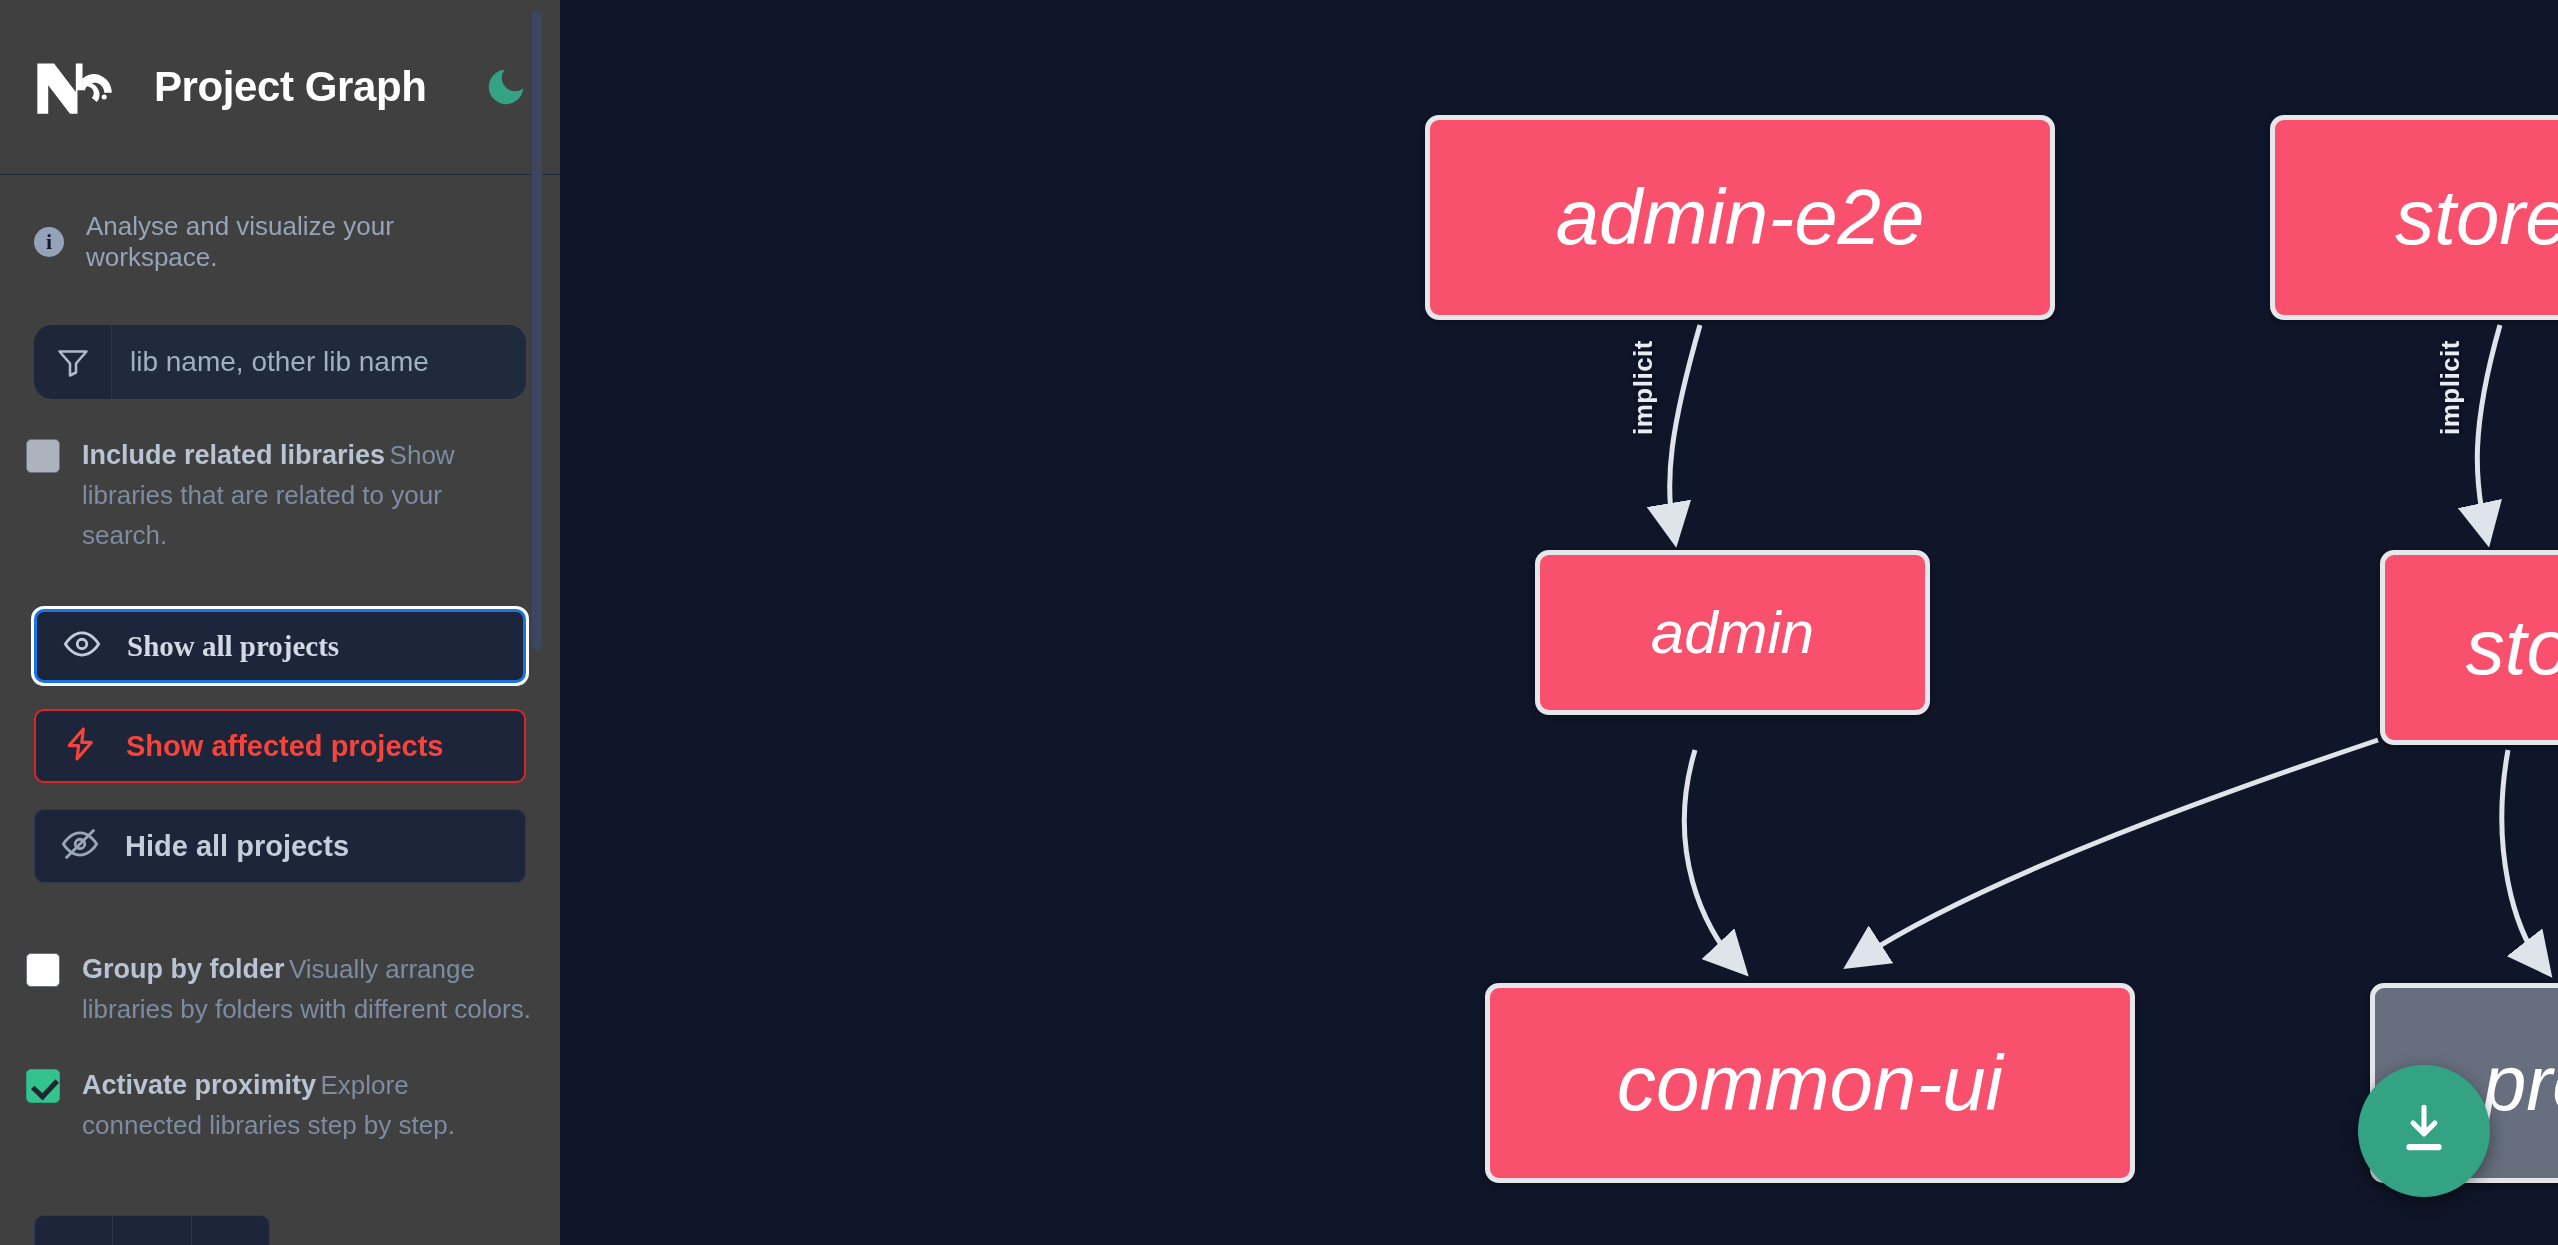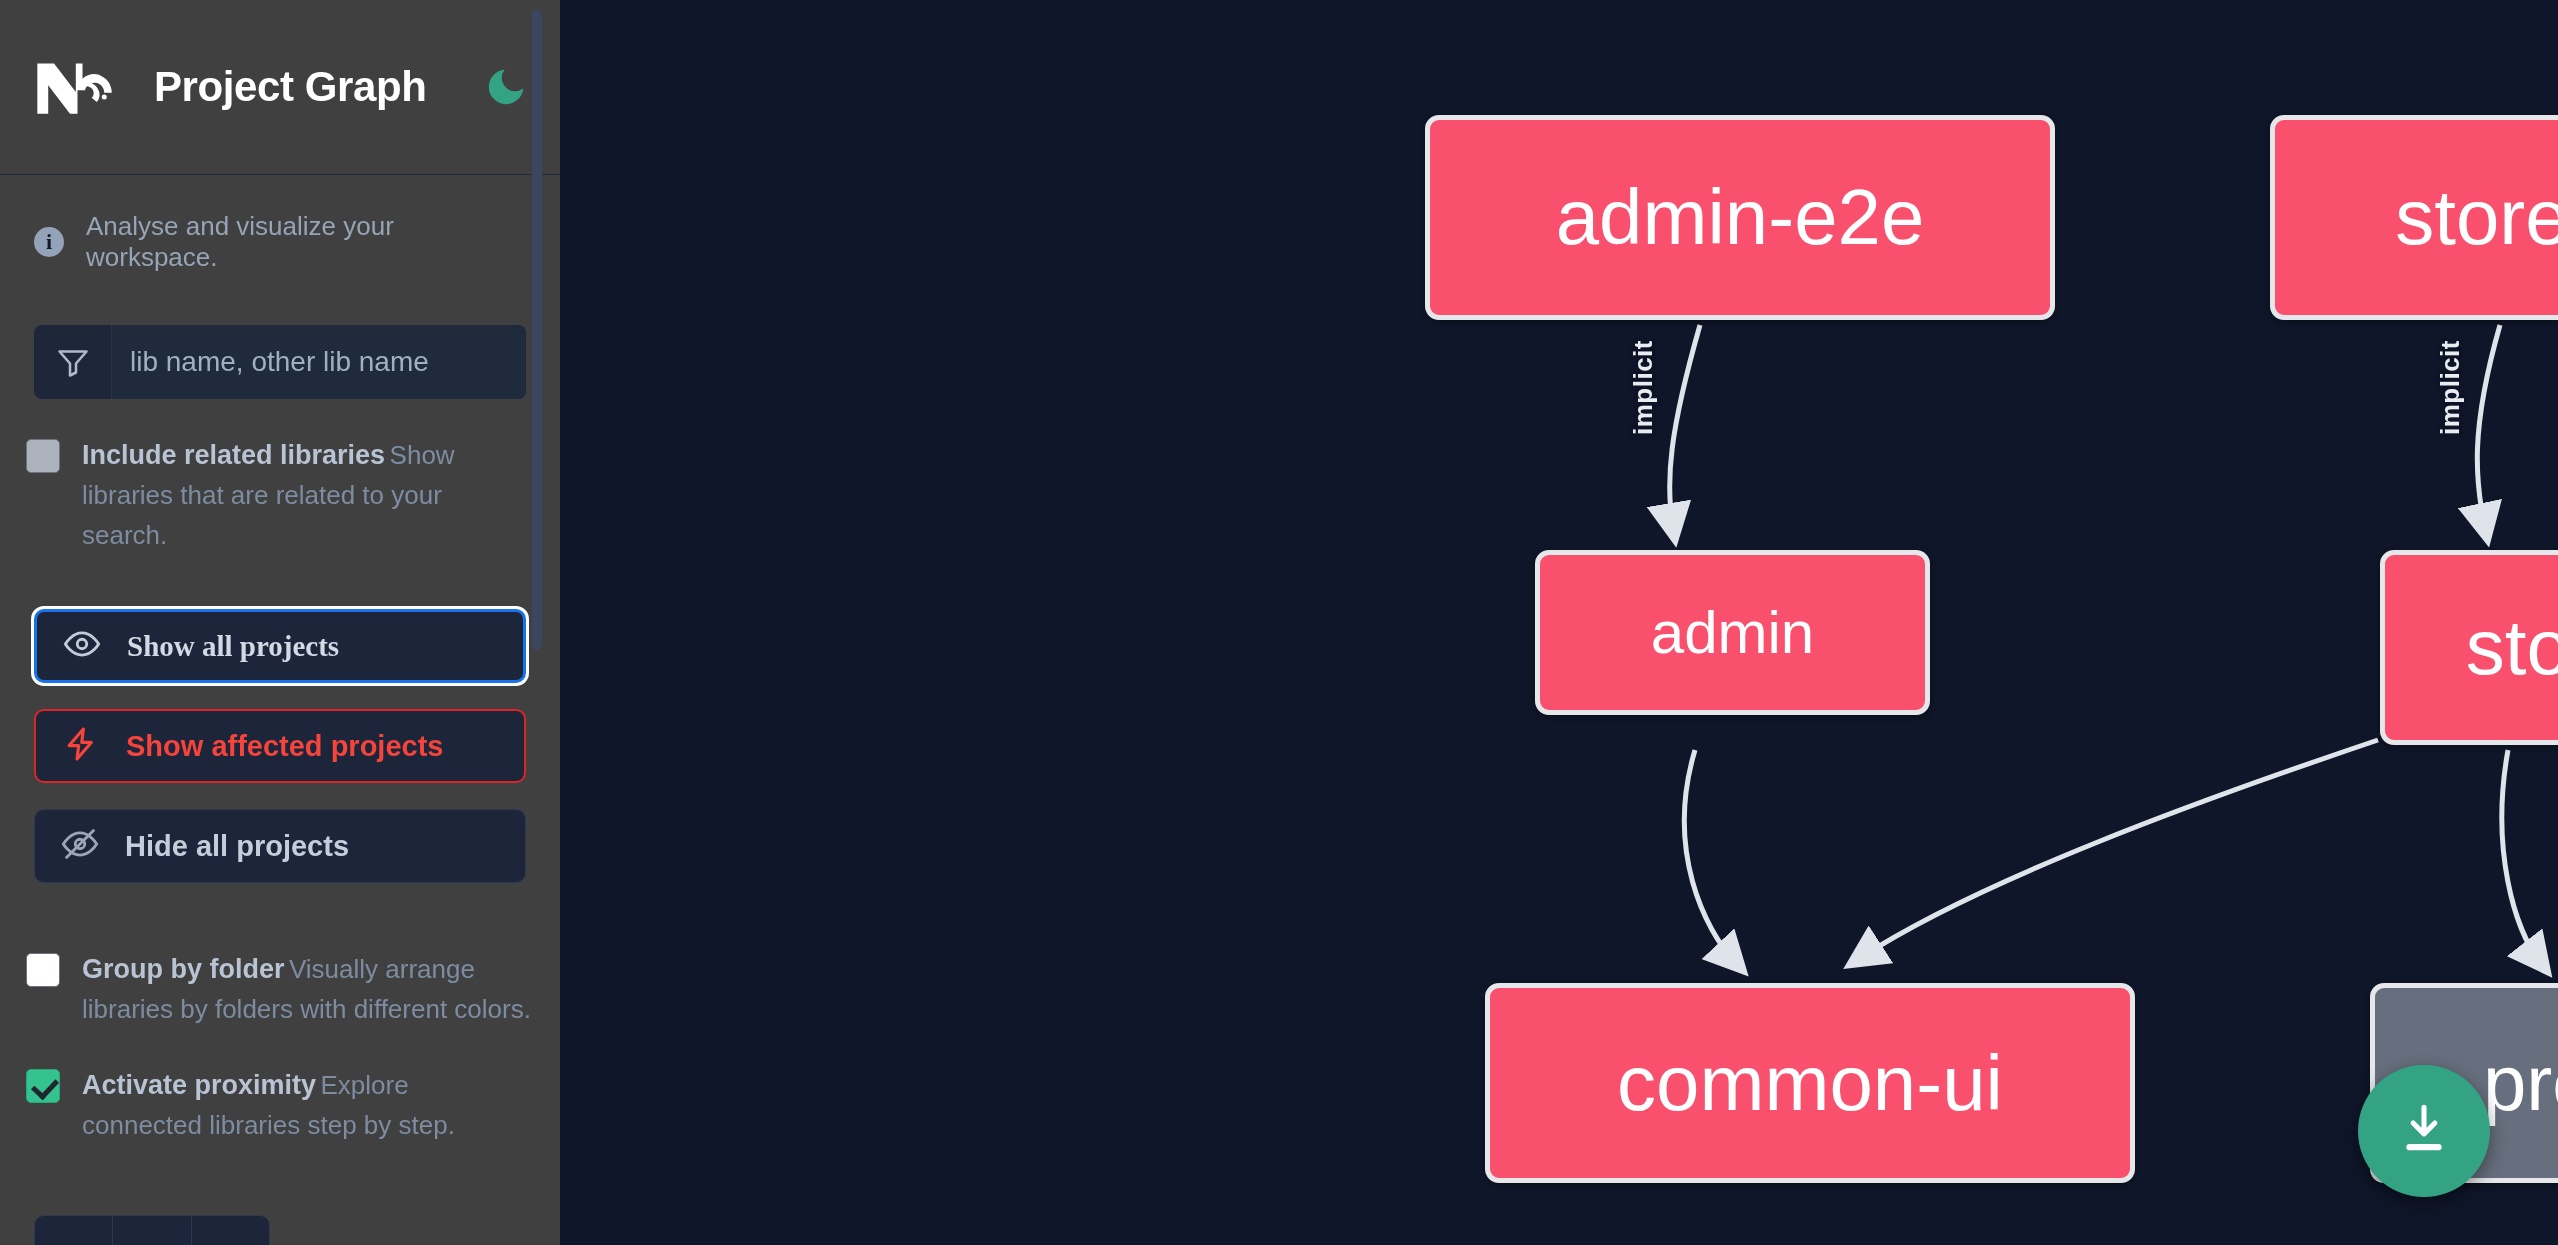--- a/index.html
+++ b/index.html
@@ -42,21 +42,21 @@
     background: #94a3b8; color: #131a2b;
     font-size: 22px; font-weight: 700; font-family: "Liberation Serif", serif;
     display: flex; align-items: center; justify-content: center;
     flex: 0 0 auto;
   }
   .subtitle-text { color: #97a3b6; font-size: 26px; }
 
   .search-wrap {
     margin: 52px 34px 0 34px;
     height: 74px; display: flex; align-items: stretch;
-    background: #1e2739; border-radius: 8px; overflow: hidden;
+    background: #1e2739; border-radius: 18px; overflow: hidden;
   }
   .search-icon-box {
     width: 78px; display: flex; align-items: center; justify-content: center;
     border-right: 1px solid #2b3549;
   }
   .search-input {
     flex: 1; border: none; outline: none; background: #1f2a3d;
     color: #cdd7e4; font-size: 28px; padding: 0 18px;
     font-family: "Liberation Sans", sans-serif;
   }
@@ -122,20 +122,21 @@
   }
   .node {
     position: absolute;
     border-radius: 14px;
     border: 5px solid #e5e7eb;
     display: flex; align-items: center; justify-content: center;
     color: #ffffff;
     font-weight: 400;
     box-shadow: 0 2px 6px rgba(0,0,0,0.35);
     cursor: pointer;
+    font-style: italic;
   }
   .node.red  { background: #f9506e; }
   .node.grey { background: #676e7d; }
 
   .edge-label {
     position: absolute;
     color: #e9ecf1; font-size: 26px; font-weight: 700;
     writing-mode: vertical-rl; transform: rotate(180deg);
     letter-spacing: 0.5px;
     text-shadow: 0 0 4px #0f1629, 0 0 4px #0f1629, 1px 1px 2px #0f1629;

